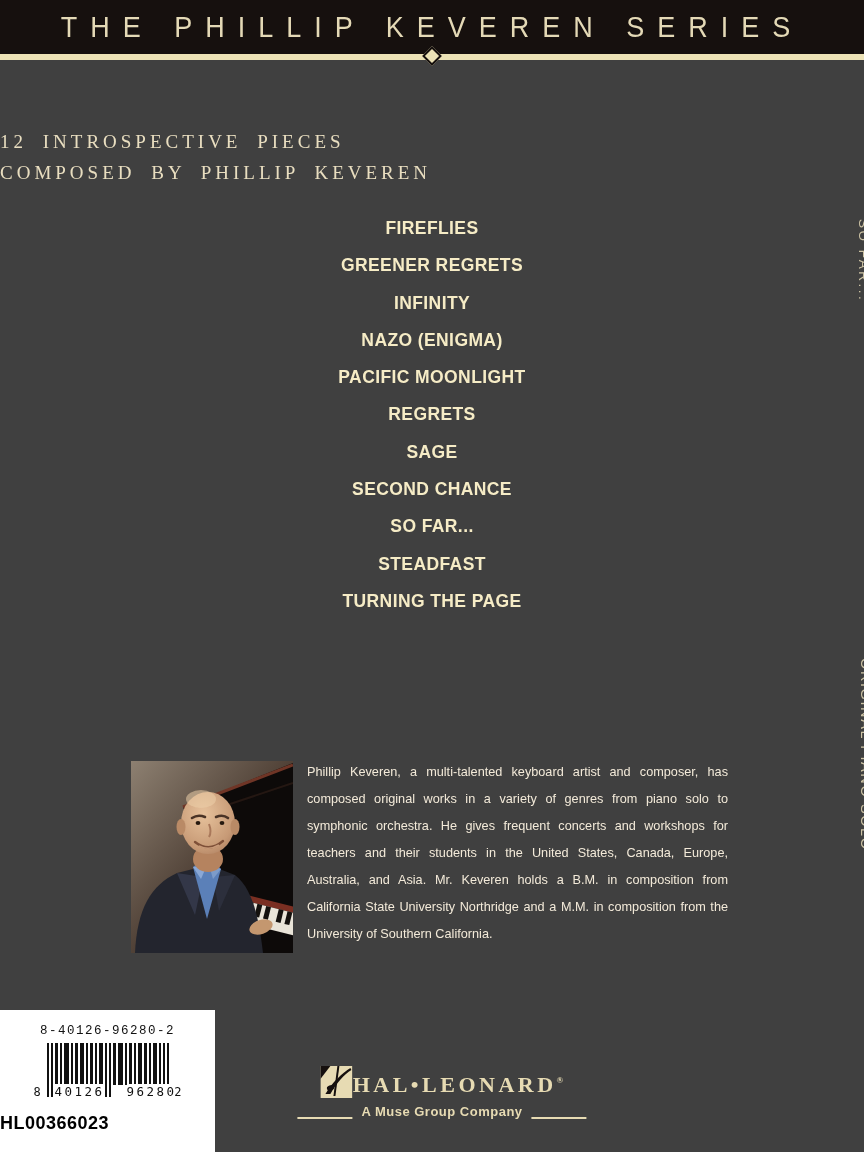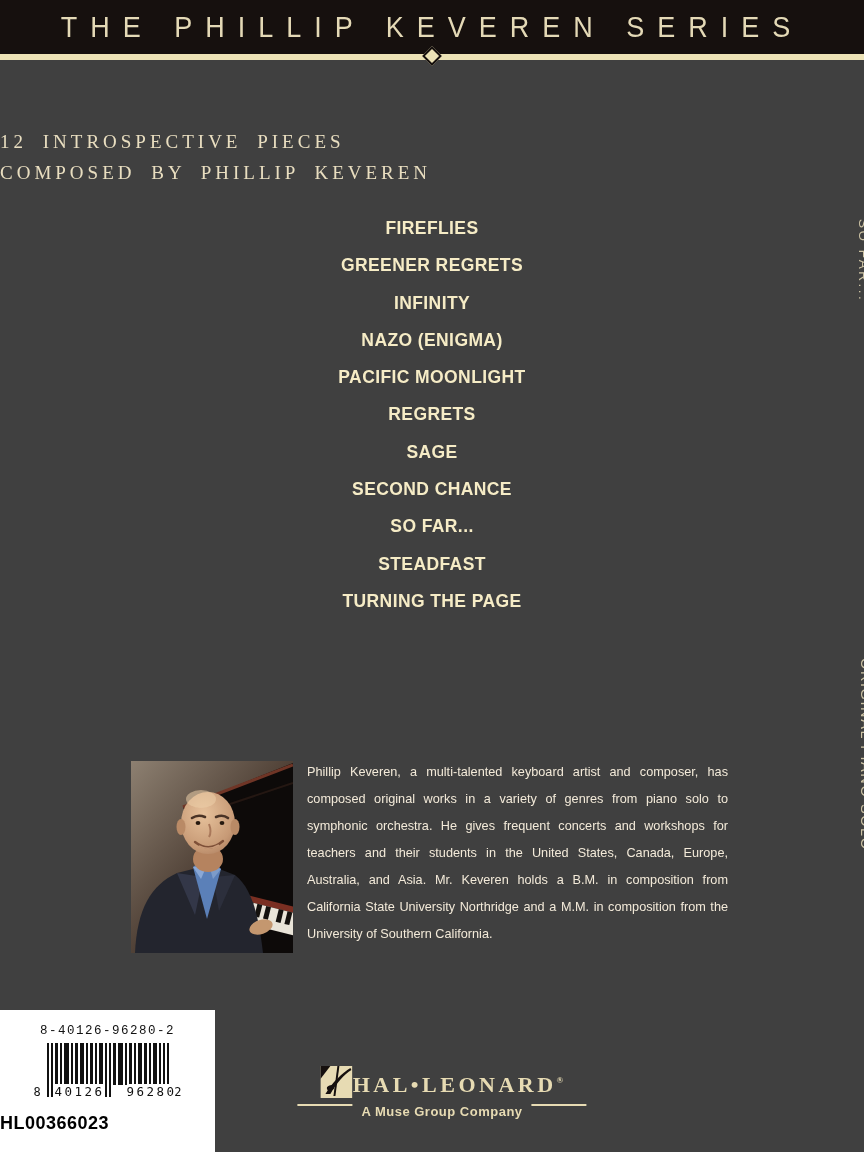--- a/index.html
+++ b/index.html
@@ -54,21 +54,21 @@
   .bc-catalog{margin-top:16px;text-align:left;font-weight:bold;font-size:18px;
     letter-spacing:0.5px;color:#000;}
 
   
   .publisher{position:absolute;top:1066px;left:50%;transform:translateX(-50%);
     display:flex;flex-direction:column;align-items:center;}
   .pub-row{display:flex;align-items:flex-end;}
   .hl-wordmark{font-family:"Liberation Serif",serif;font-weight:bold;font-size:22px;
     letter-spacing:3.5px;color:#e7dbb3;line-height:1;padding-bottom:2px;white-space:nowrap;}
   .hl-reg{font-size:9px;vertical-align:9px;letter-spacing:0;}
-  .tagline-row{display:flex;align-items:flex-start;gap:9px;margin-top:6px;}
+  .tagline-row{display:flex;align-items:flex-end;gap:9px;margin-top:6px;}
   .tag-rule{width:55px;height:2px;background:#e7dbb3;}
   .tagline{font-size:13px;font-weight:bold;letter-spacing:0.5px;color:#e7dbb3;white-space:nowrap;}
 </style>
 </head>
 <body>
 
 <div class="page">
 
   <div class="header-band"></div>
   <div class="series-title">THE PHILLIP KEVEREN SERIES</div>

